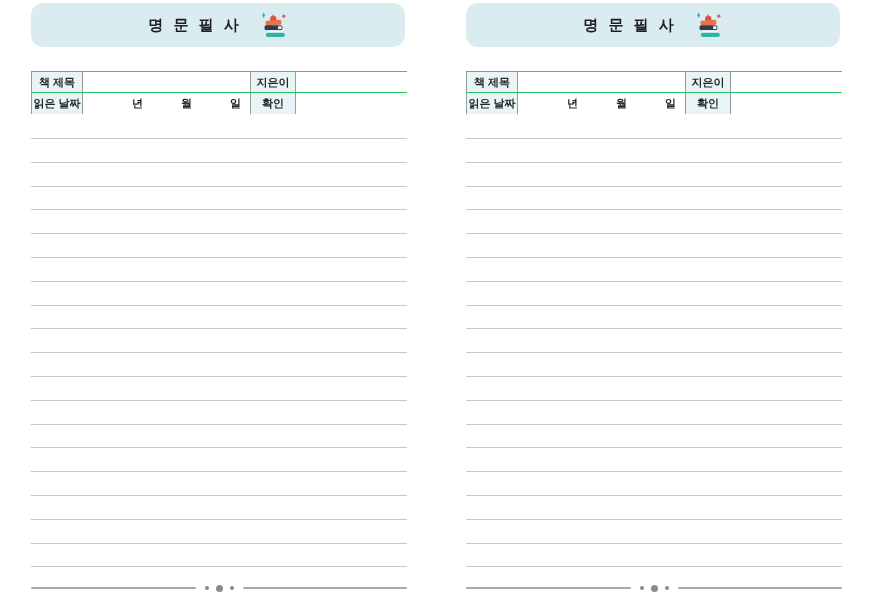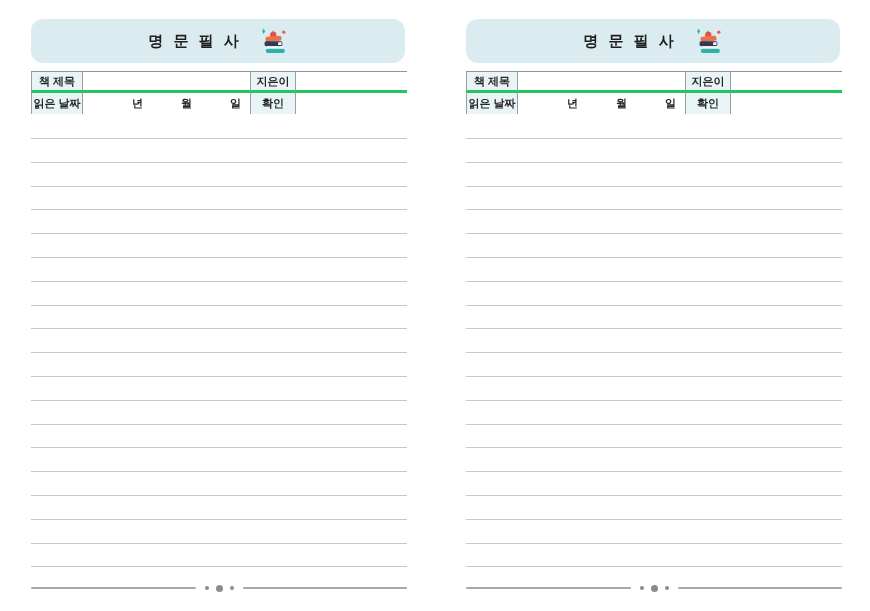--- a/index.html
+++ b/index.html
@@ -8,21 +8,21 @@
     position:relative;
     font-family:"Liberation Sans","DejaVu Sans",sans-serif;
     background:#ffffff;
     overflow:hidden;
   }
   .panel { position:absolute; top:0; width:376px; height:611px; }
   .panel.left  { left:31px; }
   .panel.right { left:466px; }
 
   .header-card {
-    position:absolute; left:0; top:19px; width:374px; height:44px;
+    position:absolute; left:0; top:3px; width:374px; height:44px;
     background:#dbecf1; border-radius:12px;
     display:flex; align-items:center; justify-content:center; gap:16px;
   }
   .page-title {
     font-size:15px; font-weight:700; letter-spacing:3px; color:#1e1e1e;
     white-space:pre;
   }
   .books-icon { width:30px; height:29px; flex:0 0 auto; }
 
   .info-table {
@@ -31,21 +31,21 @@
     grid-template-columns:52px 168px 45px 111px;
     grid-template-rows:21px 21px;
     border-top:1px solid #8e9499;
     border-bottom:1px solid #8e9499;
     font-size:11px; font-weight:700; color:#262626;
   }
   .cell { display:flex; align-items:center; justify-content:center; }
   .cell.label { background:#e9f4f6; }
   .cell.bl { border-left:1px solid #989da1; }
   .cell.br { border-right:1px solid #989da1; }
-  .row1 { border-bottom:3px solid #22c55e; }
+  .row1 { border-bottom:1px solid #22c55e; }
   .cell.date {
     justify-content:space-between; padding:0 9px 0 49px;
   }
   .cell.blank { background:#ffffff; }
 
   .writing-lines { position:absolute; left:0; top:0; width:376px; height:611px; }
   .rule-line {
     position:absolute; left:0; width:376px; height:1px; background:#c8c8c8;
   }
 

